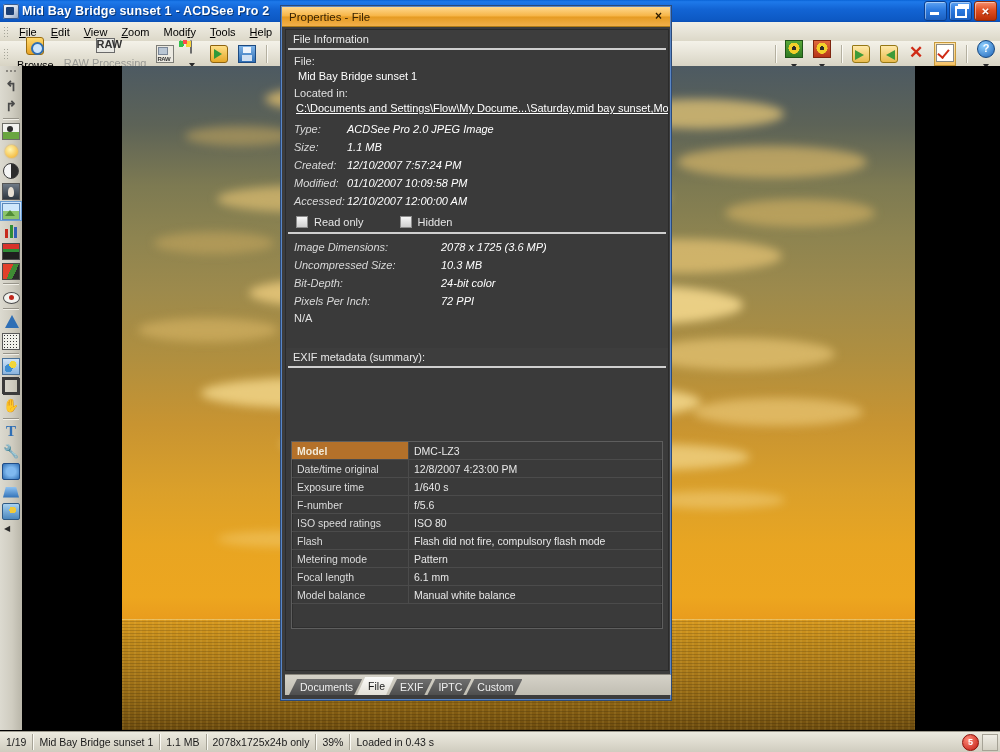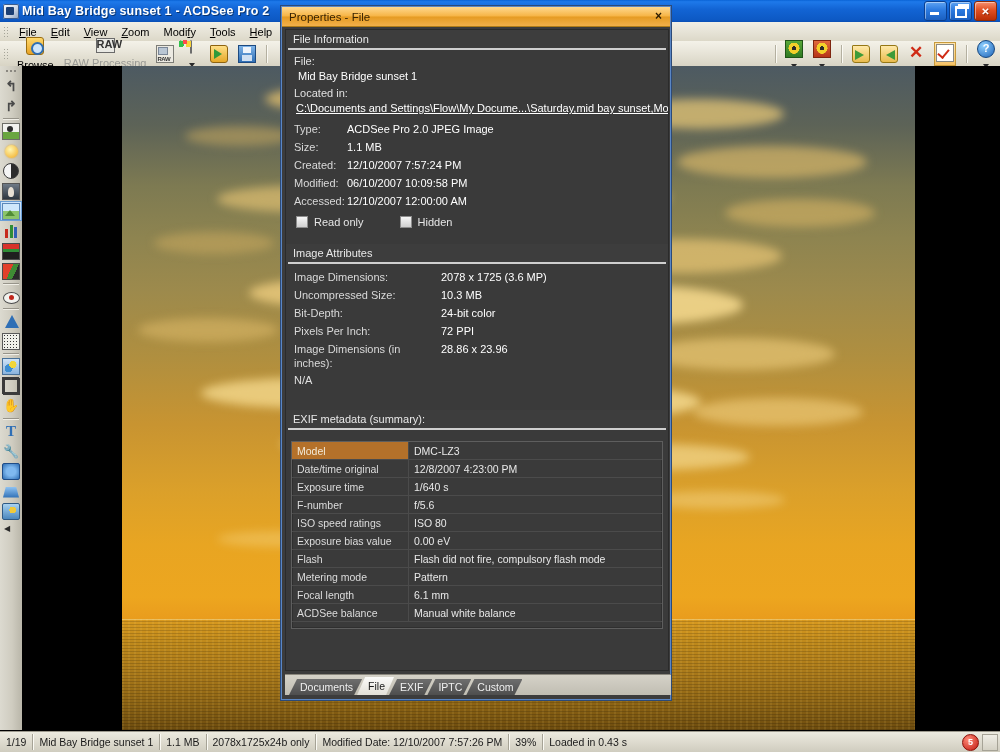--- a/index.html
+++ b/index.html
@@ -169,40 +169,40 @@
     border-bottom:1px solid #b07c18;}
   .dlg-title span{font-size:11.5px;font-weight:normal;color:#3a2401;}
   .dlg-close{margin-left:auto;width:15px;height:14px;display:flex;align-items:center;
     justify-content:center;color:#2c1c00;font-size:12px;font-weight:bold;line-height:11px;}
   .dlg-body{position:absolute;left:3px;top:22px;width:382px;height:640px;background:#3a3a3a;
     border:1px solid #2b2b2b;overflow:hidden;color:#e3e3e3;font-size:11px;}
 
   .sect-head{padding:3px 6px 3px 7px;font-size:11px;color:#e8e8e8;background:#3d3d3d;}
   .sect-rule{height:2px;background:#cfcfcf;margin:0 2px 0 2px;}
 
-  .kv{display:flex;padding:2px 0 2px 8px;font-size:11px;line-height:14px;}
+  .kv{display:flex;padding:2px 0 2px 8px;font-size:11px;line-height:14px;font-style:italic;}
   .kv .k{color:#d9d9d9;flex:none;}
   .kv .v{color:#ffffff;}
   .plain{padding:2px 0 2px 8px;color:#e0e0e0;}
   .indent{padding:1px 0 3px 12px;color:#fff;}
   .link{padding:1px 0 2px 10px;color:#fff;text-decoration:underline;white-space:nowrap;
     overflow:hidden;text-overflow:clip;font-size:11px;}
   .chkrow{display:flex;align-items:center;gap:6px;padding:6px 0 4px 10px;}
   .cbx{width:10px;height:10px;background:linear-gradient(180deg,#f7f7f7,#d0d0d0);
     border:1px solid #8d8d8d;flex:none;}
   .chkrow .lbl{color:#e6e6e6;font-size:11px;}
   .chkrow .sp{width:24px;}
 
   
   .exif-wrap{position:absolute;left:5px;top:411px;width:370px;height:186px;
     border:1px solid #5e5e5e;background:#3a3a3a;box-shadow:inset 0 0 0 1px #2f2f2f;}
   table.exif{border-collapse:collapse;width:100%;font-size:10.5px;}
   table.exif td{padding:2px 5px;color:#e8e8e8;border-bottom:1px solid #4b4b4b;height:13px;}
   table.exif td.key{width:106px;border-right:1px solid #4b4b4b;color:#dcdcdc;}
-  table.exif tr.sel td.key{background:#b4712a;color:#f2ead8;}
+  table.exif tr.sel td.key{background:#b4712a;color:#f2ead8;font-weight:bold;}
   table.exif tr.sel td.val{background:#3a3a3a;}
 
   
   .tabs{position:absolute;left:3px;bottom:4px;width:382px;height:20px;
     background:linear-gradient(180deg,#d5d2c8,#c0bdb2);border-top:1px solid #8b887e;
     display:flex;align-items:flex-end;padding-left:4px;}
   .tab{height:16px;display:flex;align-items:center;padding:0 9px 0 11px;font-size:10.5px;
     color:#1b1b1b;background:linear-gradient(180deg,#6e6e6e,#4e4e4e);color:#f0f0f0;
     clip-path:polygon(8px 0,100% 0,calc(100% - 8px) 100%,0 100%);margin-right:-5px;}
   .tab.active{background:linear-gradient(180deg,#fbfbf9,#e2e0d8);color:#1a1a1a;height:18px;z-index:2;}
@@ -453,57 +453,52 @@
       <div class="kv">
         <span class="k" style="width:53px">Size:</span>
         <span class="v">1.1 MB</span>
       </div>
       <div class="kv">
         <span class="k" style="width:53px">Created:</span>
         <span class="v">12/10/2007 7:57:24 PM</span>
       </div>
       <div class="kv">
         <span class="k" style="width:53px">Modified:</span>
-        <span class="v">06/10/2007 10:09:58 PM</span>
+        <span class="v">01/10/2007 10:09:58 PM</span>
       </div>
       <div class="kv">
         <span class="k" style="width:53px">Accessed:</span>
         <span class="v">12/10/2007 12:00:00 AM</span>
       </div>
 
       <div class="chkrow">
         <span class="cbx"></span>
         <span class="lbl">Read only</span>
         <span class="sp"></span>
         <span class="cbx"></span>
         <span class="lbl">Hidden</span>
       </div>
 
-      <div class="sect-head" style="margin-top:12px">Image Attributes</div>
       <div class="sect-rule"></div>
 
       <div class="kv" style="padding-top:6px">
         <span class="k" style="width:147px">Image Dimensions:</span>
         <span class="v">2078 x 1725 (3.6 MP)</span>
       </div>
       <div class="kv">
         <span class="k" style="width:147px">Uncompressed Size:</span>
         <span class="v">10.3 MB</span>
       </div>
       <div class="kv">
         <span class="k" style="width:147px">Bit-Depth:</span>
         <span class="v">24-bit color</span>
       </div>
       <div class="kv">
         <span class="k" style="width:147px">Pixels Per Inch:</span>
         <span class="v">72 PPI</span>
-      </div>
-      <div class="kv">
-        <span class="k" style="width:147px">Image Dimensions (in inches):</span>
-        <span class="v">28.86 x 23.96</span>
       </div>
       <div class="plain">N/A</div>
 
       <div class="sect-head" style="margin-top:22px">EXIF metadata (summary):</div>
       <div class="sect-rule"></div>
 
       <div class="exif-wrap">
         <table class="exif">
           <tbody>
               <tr class="sel">
@@ -520,37 +515,33 @@
           </tr>
           <tr>
             <td class="key">F-number</td>
             <td class="val">f/5.6</td>
           </tr>
           <tr>
             <td class="key">ISO speed ratings</td>
             <td class="val">ISO 80</td>
           </tr>
           <tr>
-            <td class="key">Exposure bias value</td>
-            <td class="val">0.00 eV</td>
-          </tr>
-          <tr>
             <td class="key">Flash</td>
             <td class="val">Flash did not fire, compulsory flash mode</td>
           </tr>
           <tr>
             <td class="key">Metering mode</td>
             <td class="val">Pattern</td>
           </tr>
           <tr>
             <td class="key">Focal length</td>
             <td class="val">6.1 mm</td>
           </tr>
           <tr>
-            <td class="key">ACDSee balance</td>
+            <td class="key">Model balance</td>
             <td class="val">Manual white balance</td>
           </tr>
         </tbody>
           </table>
       </div>
 
     </div>
 
     <div class="tabs">
       <div class="tab">Documents</div>
@@ -559,20 +550,19 @@
       <div class="tab">IPTC</div>
       <div class="tab">Custom</div>
     </div>
   </div>
 
   <div class="statusbar">
     <div class="sb">1/19</div>
     <div class="sb">Mid Bay Bridge sunset 1</div>
     <div class="sb">1.1 MB</div>
     <div class="sb">2078x1725x24b only</div>
-    <div class="sb">Modified Date: 12/10/2007 7:57:26 PM</div>
     <div class="sb">39%</div>
     <div class="sb flex">Loaded in 0.43 s</div>
     <div class="sb-badge">5</div>
     <div class="sb-grip"></div>
   </div>
 
 </div>
 
 </body></html>

